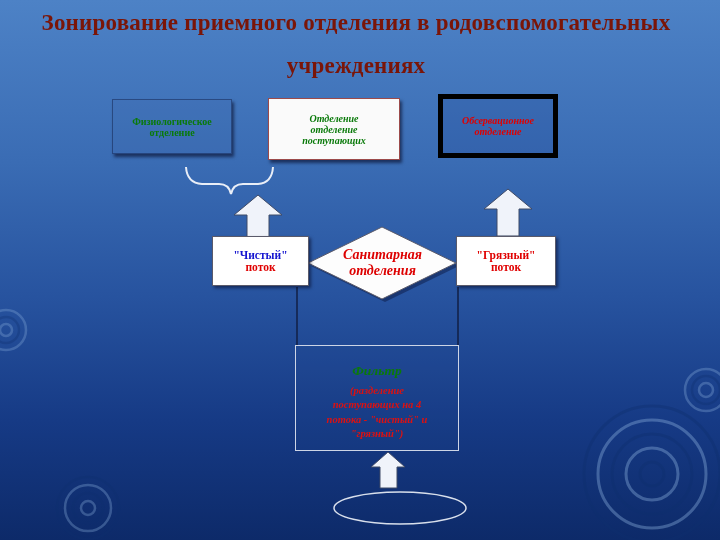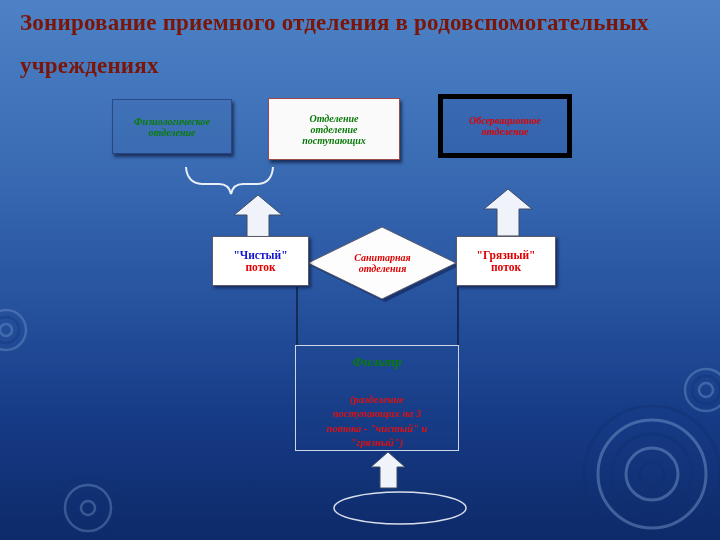--- a/index.html
+++ b/index.html
@@ -8,72 +8,72 @@
     width: 720px;
     height: 540px;
     overflow: hidden;
     font-family: "Liberation Serif", "DejaVu Serif", serif;
     background: linear-gradient(180deg, #4d82c6 0%, #3a6cb4 30%, #27539f 55%, #163a85 78%, #0d2a69 100%);
   }
   svg.layer { position: absolute; left: 0; top: 0; }
 
   .title {
     position: absolute; left: 20px; top: 10px; width: 672px;
-    text-align: left; color: #7a1508; font-weight: bold; font-size: 23px;
+    text-align: center; color: #7a1508; font-weight: bold; font-size: 23px;
     line-height: 1.15; letter-spacing: 0.2px;
   }
   .title .l2 { margin-top: 17px; }
 
   .box {
     position: absolute; text-align: center; font-weight: bold;
     display: flex; flex-direction: column; justify-content: center; align-items: center;
     box-sizing: border-box;
   }
   .line { display: block; }
 
   .box-physio {
     left: 112px; top: 99px; width: 120px; height: 55px;
-    font-size: 10px; font-style: italic; color: #0a7a0a;
+    font-size: 10px; color: #0a7a0a;
     border: 1px solid rgba(0,0,30,0.35);
     box-shadow: 2px 3px 3px rgba(0,0,25,0.55);
     background: rgba(60,100,170,0.15);
   }
   .box-path {
     left: 268px; top: 98px; width: 132px; height: 62px;
     font-size: 10px; font-style: italic; color: #0a7a0a;
     background: #fafafa; border: 1px solid #9c4a4a;
     box-shadow: 2px 3px 3px rgba(0,0,25,0.55);
   }
   .box-obs {
-    left: 438px; top: 94px; width: 134px; height: 64px;
+    left: 438px; top: 94px; width: 120px; height: 64px;
     font-size: 10px; font-style: italic; color: #e00000;
     background: rgba(30,70,150,0.25); border: 5px solid #000;
   }
   .box-clean {
     left: 212px; top: 236px; width: 97px; height: 50px;
     font-size: 11.5px; background: #ffffff; border: 1px solid #5a5a6a;
     box-shadow: 2px 2px 3px rgba(0,0,25,0.5);
   }
   .box-clean .c1 { color: #1515d0; }
   .box-clean .c2 { color: #e00000; }
   .box-dirty {
     left: 456px; top: 236px; width: 100px; height: 50px;
     font-size: 11.5px; color: #e00000;
     background: #ffffff; border: 1px solid #5a5a6a;
     box-shadow: 2px 2px 3px rgba(0,0,25,0.5);
   }
   .sanitary-label {
     left: 312px; top: 241px; width: 141px; height: 44px;
-    font-size: 10px; font-style: italic; color: #dd0000;
+    font-size: 14px; font-style: italic; color: #dd0000;
     background: transparent;
   }
   .filter-box {
     left: 295px; top: 345px; width: 164px; height: 106px;
     border: 1px solid #cdd5e6;
-    justify-content: space-between; padding-top: 8px;
+    justify-content: center; padding-top: 8px;
     background: rgba(40,75,150,0.10);
   }
   .filter-title { font-size: 13.5px; font-style: italic; color: #0a7a0a; }
   .filter-note {
     width: 120px; margin-top: 5px; line-height: 1.35;
     font-size: 10.5px; font-style: italic; color: #dd1111;
   }
 </style>
 </head>
 <body>
@@ -156,16 +156,16 @@
     <span class="line">поток</span>
   </div>
 
   <div class="box sanitary-label">
     <span class="line">Санитарная</span>
     <span class="line">отделения</span>
   </div>
 
   <div class="box filter-box">
     <span class="filter-title">Фильтр</span>
-    <span class="filter-note">(разделение поступающих на 3 потока - "чистый" и "грязный")</span>
+    <span class="filter-note">(разделение поступающих на 4 потока - "чистый" и "грязный")</span>
   </div>
 
 </div>
 
 </body></html>

